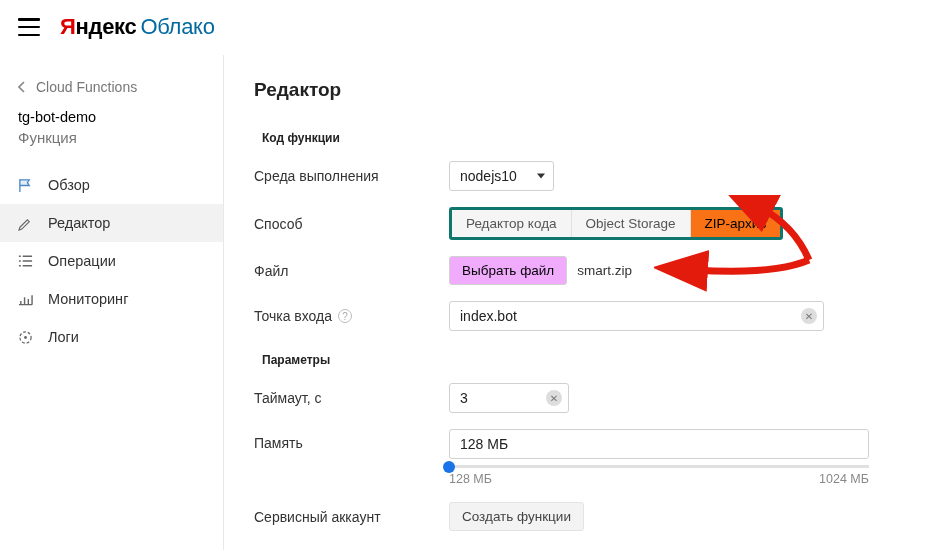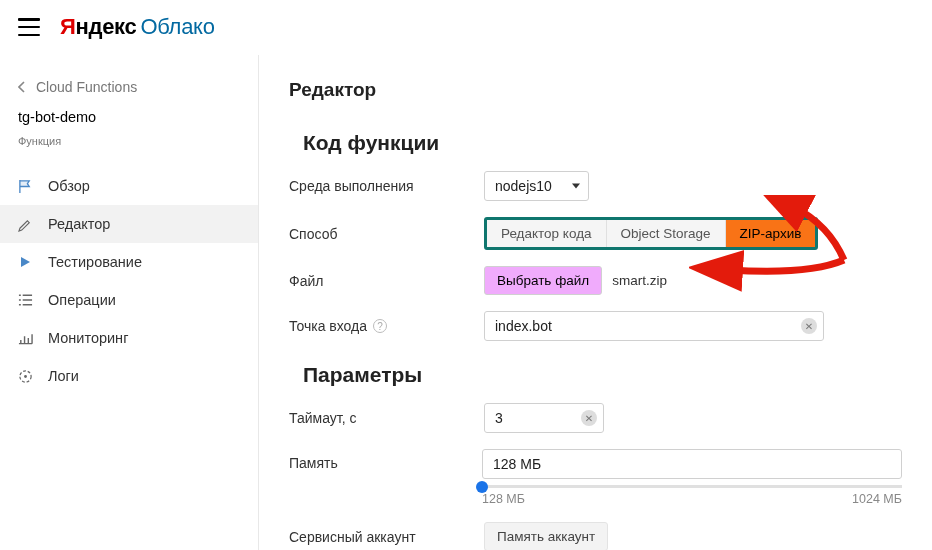--- a/index.html
+++ b/index.html
@@ -26,52 +26,52 @@
     cursor: pointer;
   }
   .hamburger span { display: block; height: 2.5px; background: #000; border-radius: 1px; }
   .logo { font-size: 22px; letter-spacing: -0.3px; }
   .logo .ya { color: #d00; font-weight: 600; }
   .logo .ndex { color: #000; font-weight: 600; }
   .logo .cloud { color: #0369a1; font-weight: 300; margin-left: 4px; }
 
   .layout { display: flex; height: calc(100% - 55px); }
   .sidebar {
-    width: 259px;
+    width: 224px;
     border-right: 1px solid #e8e8e8;
     padding-top: 8px;
   }
   .breadcrumb {
     display: flex; align-items: center;
     padding: 16px 18px 8px;
     color: #777; font-size: 14px;
   }
   .breadcrumb svg { margin-right: 10px; }
   .resource {
     padding: 6px 18px 20px;
   }
   .resource .name { font-size: 14.5px; color: #000; }
-  .resource .type { font-size: 11px; color: #777; margin-top: 10px; }
+  .resource .type { font-size: 15px; color: #777; margin-top: 4px; }
   .nav-item {
     display: flex; align-items: center;
     padding: 11px 18px;
     color: #333;
     cursor: pointer;
     font-size: 14.5px;
   }
   .nav-item.active { background: #f2f2f2; }
   .nav-item .icon { width: 20px; display:flex; align-items:center; justify-content:flex-start; margin-right: 10px; color:#555;}
   
   .main {
     flex: 1;
     padding: 24px 30px 10px;
     overflow-y: auto;
   }
   .page-title { font-size: 19px; font-weight: 600; margin-bottom: 30px; }
-  .section-title { font-size: 21px; font-weight: 600; margin: 22px 14px 16px; }
+  .section-title { font-size: 12px; font-weight: 600; margin: 22px 8px 16px; }
   .form-row {
     display: flex; align-items: center;
     margin-bottom: 16px;
     font-size: 14px;
   }
   .form-label {
     width: 195px; color: #333;
     display:flex; align-items:center; gap:6px;
   }
   .form-control { flex: 1; display: flex; align-items: center; gap: 10px; }
@@ -96,21 +96,21 @@
   }
   .seg-btn:last-child{border-right:none;}
   .seg-btn.active { background:#f97316; color:#000; }
   .btn {
     border:1px solid #d0d0d0; border-radius:3px; padding:6px 12px;
     background:#f0abfc; cursor:pointer; font-size:13.5px;
   }
   .btn.gray { background:#f3f3f3; border-color:#e3e3e3; color:#444;}
   .filename { color:#333; font-size:13.5px; }
   .text-input {
-    width: 340px; border:1px solid #d0d0d0; border-radius:3px;
+    width: 375px; border:1px solid #d0d0d0; border-radius:3px;
     padding:6px 28px 6px 10px; font-size:14px; position:relative;
     display:flex; align-items:center;
   }
   .text-input.small { width:120px; }
   .text-input .clear {
     position:absolute; right:6px; top:50%; transform:translateY(-50%);
     width:16px;height:16px; border-radius:50%; background:#ddd;
     display:flex;align-items:center;justify-content:center;
     font-size:10px; color:#777; cursor:pointer;
   }
@@ -171,28 +171,20 @@
     <div class="nav-item active">
       <span class="icon">
         <svg width="15" height="15" viewBox="0 0 16 16">
             <path d="M2 12 l8-8 l2 2 l-8 8 l-3 1 z" stroke="#666" stroke-width="1.2" fill="none"></path>
           </svg>
       </span>
       <span>Редактор</span>
     </div>
     <div class="nav-item">
       <span class="icon">
-        <svg width="14" height="14" viewBox="0 0 14 14">
-            <path d="M3 2 L12 7 L3 12 Z" fill="#4a88c7"></path>
-          </svg>
-      </span>
-      <span>Тестирование</span>
-    </div>
-    <div class="nav-item">
-      <span class="icon">
         <svg width="15" height="14" viewBox="0 0 16 14">
             <path d="M1 2h2M5 2h10M1 7h2M5 7h10M1 12h2M5 12h10" stroke="#666" stroke-width="1.6"></path>
           </svg>
       </span>
       <span>Операции</span>
     </div>
     <div class="nav-item">
       <span class="icon">
         <svg width="15" height="14" viewBox="0 0 16 14">
             <path d="M1 13h14M3 13v-4M7 13v-8M11 13v-6M15 13v-10" stroke="#666" stroke-width="1.5"></path>
@@ -281,21 +273,21 @@
             <span>128 МБ</span>
             <span>1024 МБ</span>
           </div>
         </div>
       </div>
     </div>
 
     <div class="form-row">
       <div class="form-label">Сервисный аккаунт</div>
       <div class="form-control">
-        <button class="btn gray">Память аккаунт</button>
+        <button class="btn gray">Создать функции</button>
       </div>
     </div>
 
     <svg class="arrow-overlay" style="left:430px; top:140px;" width="200" height="110" viewBox="0 0 200 110">
       <defs>
         <marker id="ah" markerWidth="10" markerHeight="10" refX="2" refY="3" orient="auto">
           <path d="M0,0 L0,6 L8,3 z" fill="#e31b0c"></path>
         </marker>
       </defs>
       <path d="M155 65 Q 140 30 105 12" stroke="#e31b0c" stroke-width="7" fill="none" marker-end="url(#ah)"></path>

